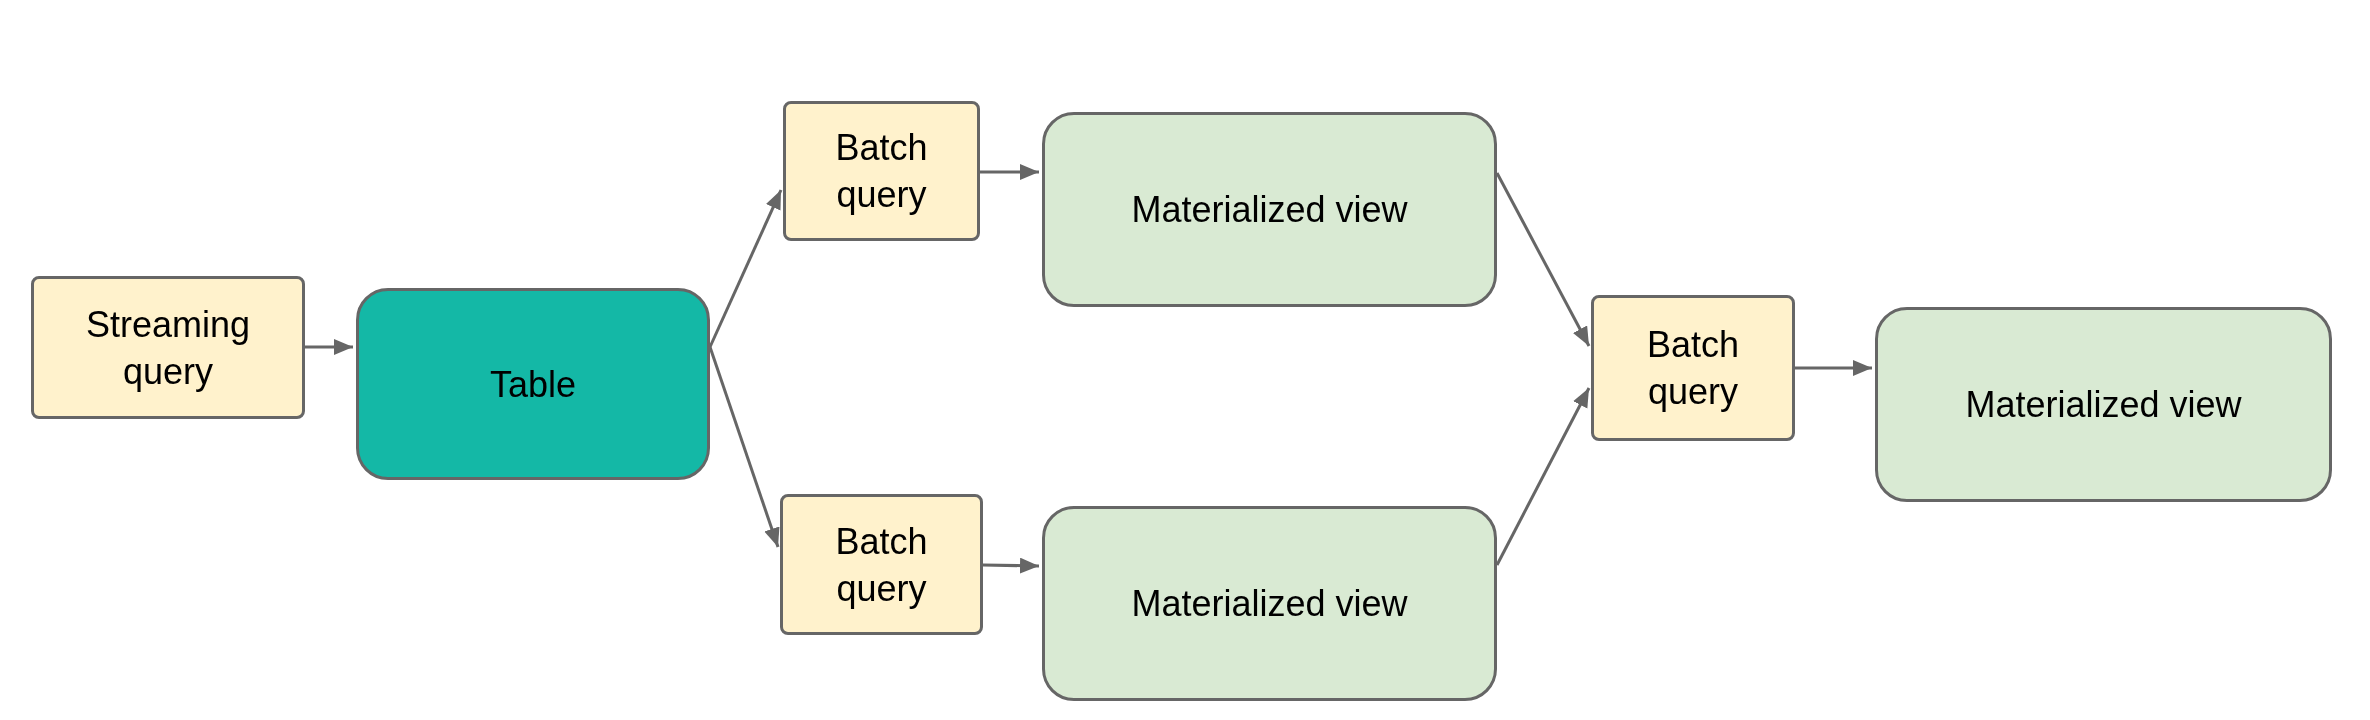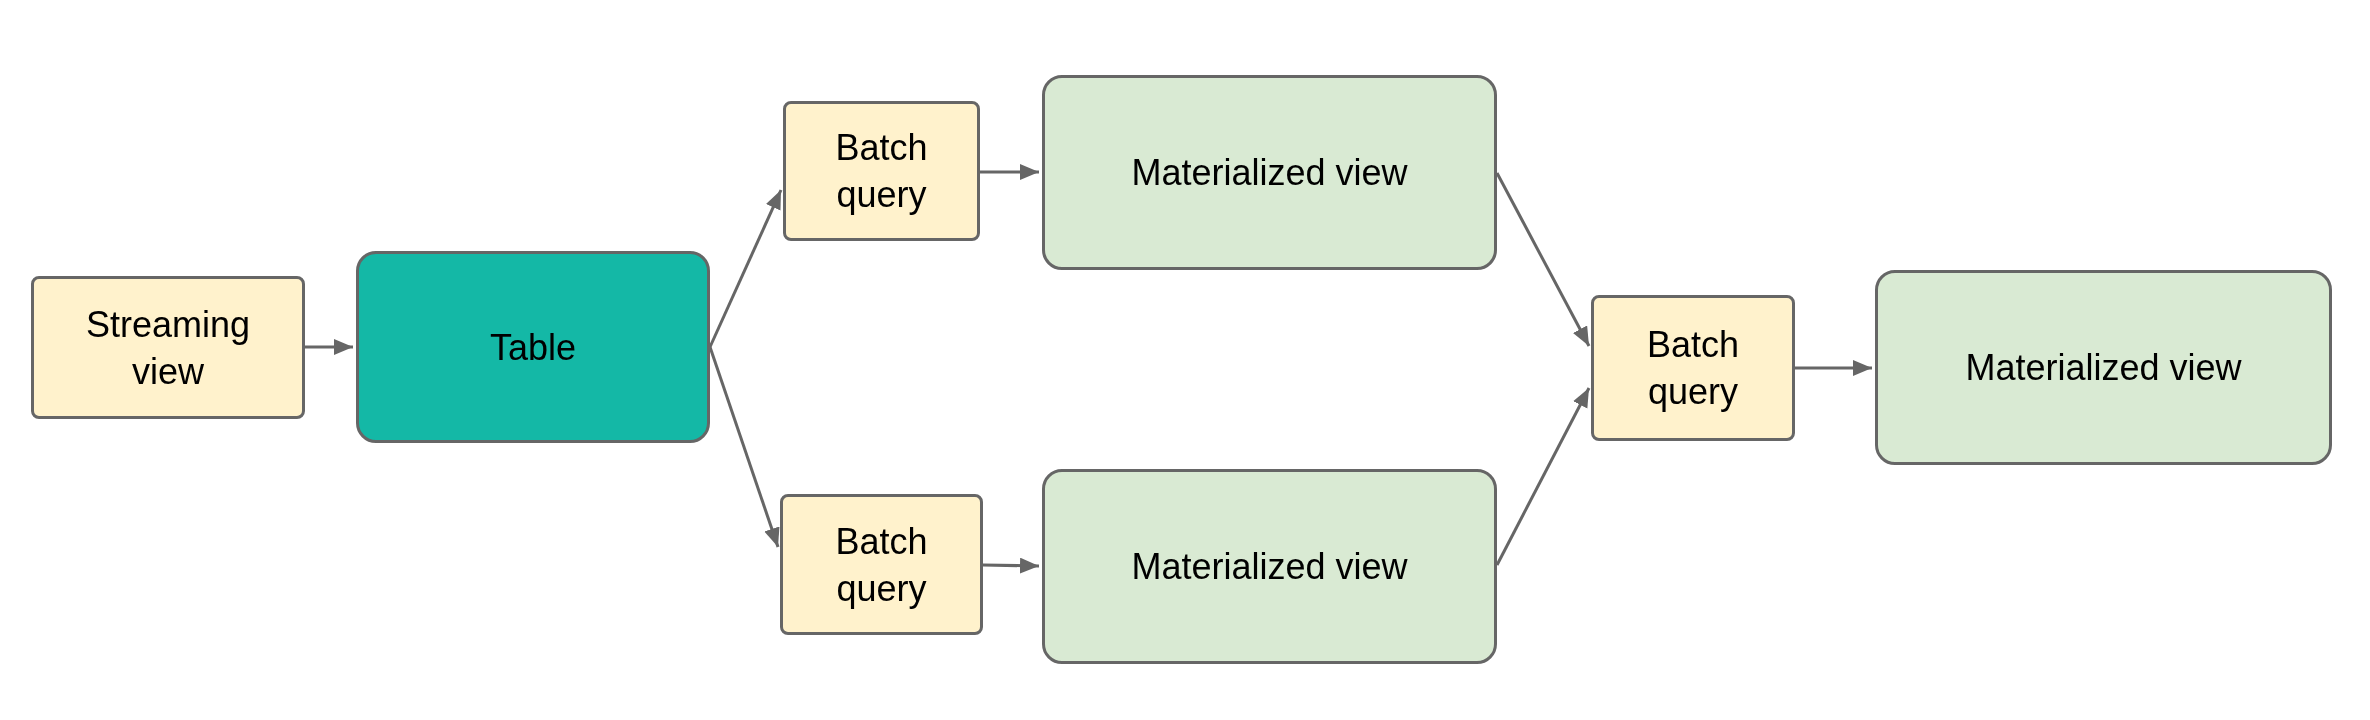--- a/index.html
+++ b/index.html
@@ -34,21 +34,22 @@
     justify-content: center;
     text-align: center;
   }
   .node .label {
     white-space: pre-line;
     font-size: 36px;
     line-height: 47px;
     color: #000000;
   }
   .node.storage {
-    border-radius: 20px;
+    border-radius: 32px;
+    margin-top: 37px;
   }
   .node.query {
     border-radius: 8px;
   }
   #edges-layer line {
     stroke-width: 3px;
   }
 </style>
 </head>
 <body>
@@ -65,21 +66,21 @@
       <line x1="710" y1="347" x2="778" y2="547" stroke="#666666" marker-end="url(#arrowhead)"></line>
       <line x1="980" y1="172" x2="1039" y2="172" stroke="#666666" marker-end="url(#arrowhead)"></line>
       <line x1="983" y1="565" x2="1039" y2="566" stroke="#666666" marker-end="url(#arrowhead)"></line>
       <line x1="1497" y1="173" x2="1589" y2="346" stroke="#666666" marker-end="url(#arrowhead)"></line>
       <line x1="1497" y1="565" x2="1589" y2="388" stroke="#666666" marker-end="url(#arrowhead)"></line>
       <line x1="1795" y1="368" x2="1872" y2="368" stroke="#666666" marker-end="url(#arrowhead)"></line>
     </svg>
   <div id="nodes-layer">
       <div class="node query" style="left: 31px; top: 276px; width: 274px; height: 143px; background: rgb(255, 242, 204); border-color: rgb(102, 102, 102);">
         <span class="label" style="color: rgb(0, 0, 0);">Streaming
-view</span>
+query</span>
       </div>
       <div class="node storage" style="left: 356px; top: 251px; width: 354px; height: 192px; background: #14b8a6; border-color: rgb(102, 102, 102);">
         <span class="label" style="color: rgb(0, 0, 0);">Table</span>
       </div>
       <div class="node query" style="left: 783px; top: 101px; width: 197px; height: 140px; background: rgb(255, 242, 204); border-color: rgb(102, 102, 102);">
         <span class="label" style="color: rgb(0, 0, 0);">Batch
 query</span>
       </div>
       <div class="node storage" style="left: 1042px; top: 75px; width: 455px; height: 195px; background: rgb(217, 234, 211); border-color: rgb(102, 102, 102);">
         <span class="label" style="color: rgb(0, 0, 0);">Materialized view</span>

